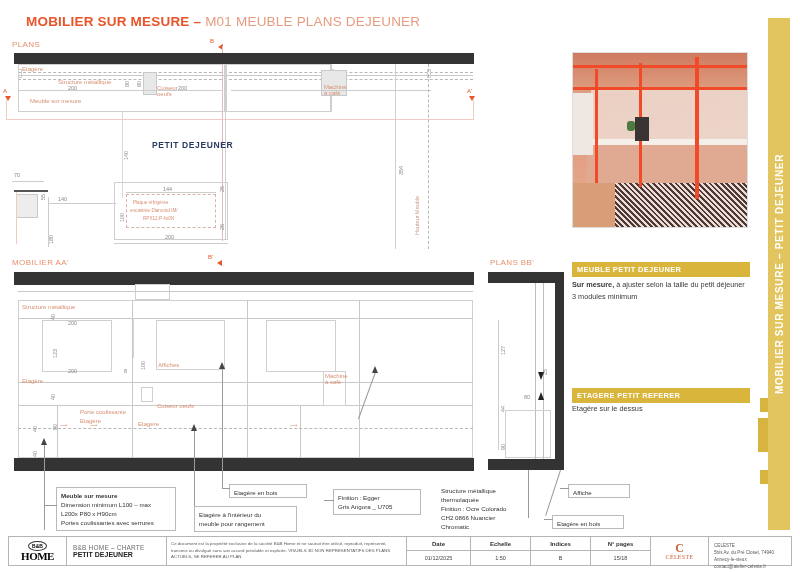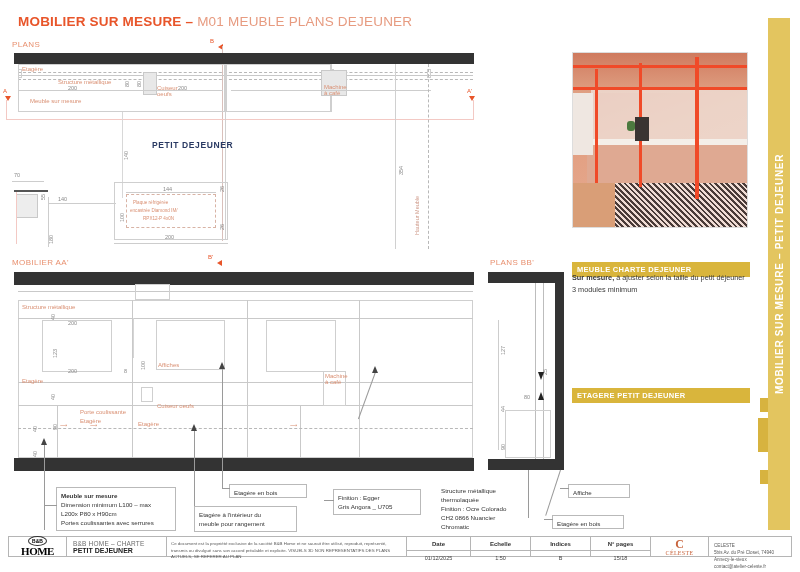--- a/index.html
+++ b/index.html
@@ -2,21 +2,21 @@
 <html><head>
 <meta charset="utf-8">
 <style>
   * { box-sizing: border-box; margin:0; padding:0; }
   html,body { width:800px; height:572px; overflow:hidden; background:#ffffff;
               font-family:"Liberation Sans", sans-serif; }
   #page { position:relative; width:800px; height:572px; background:#fff; }
 
   
   .title { position:absolute; left:18px; top:14px; font-size:13.5px; letter-spacing:.2px; }
-  .title .b { font-weight:bold; color:#e8552a; }
+  .title .b { font-weight:bold; color:#e8552a;margin-left:8px; }
   .title .n { font-weight:normal; color:#e79b80; }
 
   
   .vlbl { position:absolute; font-size:6px; color:#d98f72; white-space:nowrap; }
   .dim  { position:absolute; font-size:5.5px; color:#8a8a8a; white-space:nowrap; }
   .dim.rot { transform:rotate(-90deg); transform-origin:0 0; }
   .secname { position:absolute; font-size:8px; color:#e8906f; letter-spacing:.4px; }
   .bigmid { position:absolute; font-size:8.5px; font-weight:bold; color:#2a3a63; letter-spacing:.6px; }
 
   .darkbar { position:absolute; background:#333333; }
@@ -50,21 +50,21 @@
   .goldtab { position:absolute; background:#d7b33f; }
 
   
   .callout { position:absolute; border:1px solid #b9b9b9; background:#fff;
              font-size:6.2px; line-height:9px; color:#333; padding:3px 4px; }
   .callout b { font-weight:bold; }
   .cotext { position:absolute; font-size:6.2px; line-height:9px; color:#333; }
   .leader { position:absolute; background:#9a9a9a; }
 
   
-  #footer { position:absolute; left:8px; top:536px; width:784px; height:21px;
+  #footer { position:absolute; left:8px; top:536px; width:784px; height:30px;
             border:1px solid #b5b5b5; display:flex; }
   .fcell { border-right:1px solid #b5b5b5; height:100%; position:relative; }
   .fcell:last-child{ border-right:none; }
   #logo { width:58px; display:flex; flex-direction:column; align-items:center; justify-content:center; }
   #logo .lg1 { font-size:5px; border:1px solid #333; border-radius:50%; padding:1px 3px;
                font-weight:bold; line-height:6px; }
   #logo .lg2 { font-size:11px; font-weight:bold; letter-spacing:-.5px; line-height:11px;
                font-family:"Liberation Serif", serif; }
   #fname { width:100px; display:flex; flex-direction:column; justify-content:center; padding-left:6px; }
   #fname .a { font-size:6.5px; color:#6d6d6d; letter-spacing:.2px; }
@@ -257,28 +257,29 @@
     <div class="ph" style="left:22px;top:16px;width:3px;height:114px;background:#f04a28;"></div>
     <div class="ph" style="left:66px;top:10px;width:3px;height:124px;background:#f04a28;"></div>
     <div class="ph" style="left:122px;top:4px;width:4px;height:142px;background:#f04a28;"></div>
     <div class="ph" style="left:0;top:34px;width:176px;height:3px;background:#f04a28;"></div>
     <div class="ph" style="left:0;top:12px;width:176px;height:3px;background:#f04a28;"></div>
     <div class="ph" style="left:62px;top:64px;width:14px;height:24px;background:#3a3432;"></div>
     <div class="ph" style="left:54px;top:68px;width:8px;height:10px;background:#4c7a3f;border-radius:3px;"></div>
     <div class="ph" style="left:0;top:40px;width:20px;height:62px;background:#efe7e1;"></div>
   </div>
 
-  <div class="spechdr" style="left:572px; top:262px;">MEUBLE CHARTE DEJEUNER</div>
-  <div class="specbody" style="left:572px; top:272px;">
+  <div class="spechdr" style="left:572px; top:262px;">MEUBLE PETIT DEJEUNER</div>
+  <div class="specbody" style="left:572px; top:279px;">
     <div><b>Sur mesure,</b><span> à ajuster selon la taille du petit déjeuner</span></div>
     <div>3 modules minimum</div>
   </div>
 
-  <div class="spechdr" style="left:572px; top:388px;">ETAGERE PETIT DEJEUNER</div>
+  <div class="spechdr" style="left:572px; top:388px;">ETAGERE PETIT REFERER</div>
   <div class="specbody" style="left:572px; top:403px;">
+    <div>Etagère sur le dessus</div>
   </div>
 
   <div class="goldtab" style="left:760px; top:398px; width:8px; height:14px;"></div>
   <div class="goldtab" style="left:760px; top:470px; width:8px; height:14px;"></div>
   <div class="goldtab" style="left:758px; top:418px; width:14px; height:34px;"></div>
   <div id="goldbar">
     <span>MOBILIER SUR MESURE – PETIT DEJEUNER</span>
   </div>
 
   <div class="callout" style="left:56px; top:487px; width:120px;">

